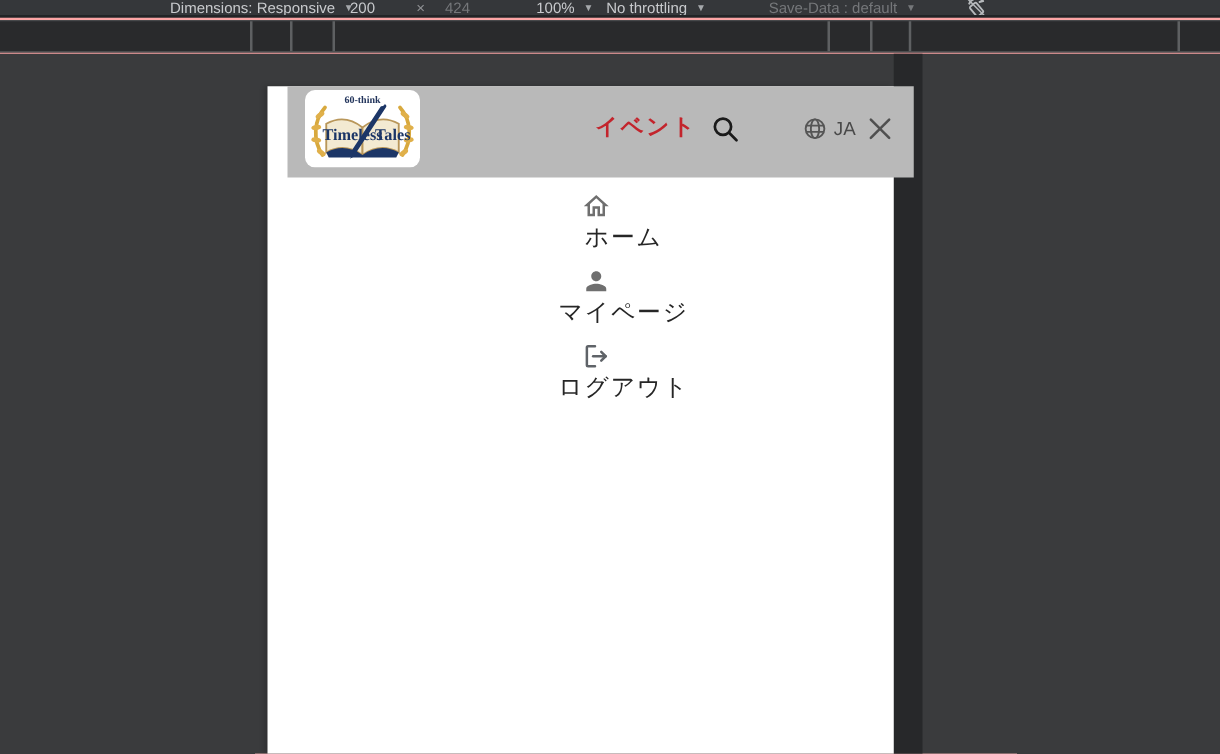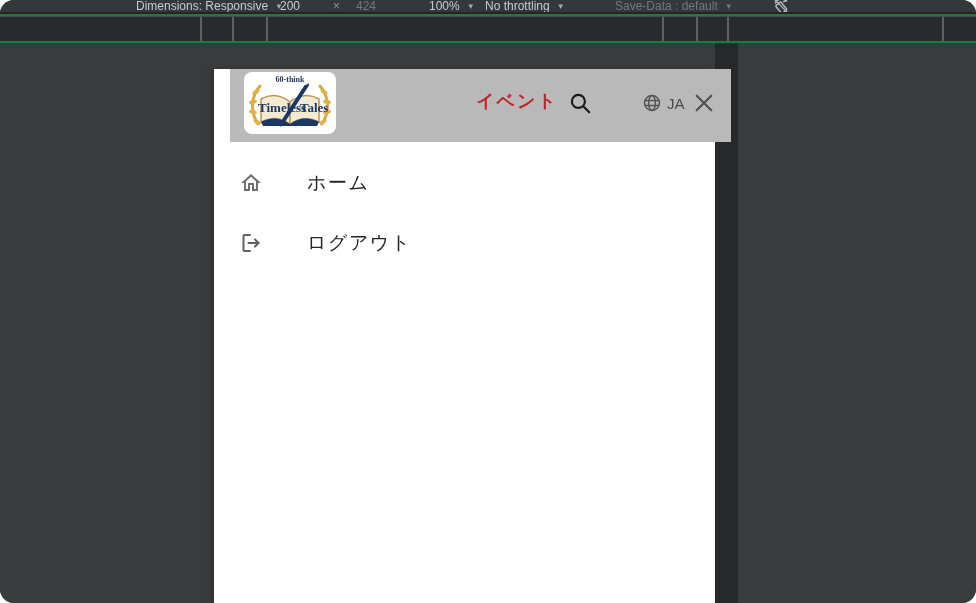--- a/index.html
+++ b/index.html
@@ -1,18 +1,18 @@
 <!DOCTYPE html>
 <html><head>
 <meta charset="utf-8">
 <style>
   * { margin:0; padding:0; box-sizing:border-box; }
   html,body { width:976px; height:603px; }
   body { font-family:"Liberation Sans","DejaVu Sans",sans-serif; }
-  #screen { position:relative; width:976px; height:603px; background:#15803d; overflow:hidden;border-radius:14px; }
+  #screen { position:relative; width:976px; height:603px; background:#fca5a5; overflow:hidden; }
 
   
   .dt-toolbar { position:absolute; left:0; top:0; width:976px; height:14px;
     background:#35373a; overflow:hidden; border-bottom:2px solid #222426; }
   .dt-row { position:relative; height:26px; margin-top:-7px; }
   .dt-item { position:absolute; top:0; height:26px; display:flex; align-items:center;
     font-size:12px; color:#c8cacd; white-space:nowrap; }
   .dt-caret { font-size:8px; color:#a5a8ab; margin-left:7px; }
   .dt-dim { color:#75777a; }
   .dt-times { color:#8f9194; }
@@ -37,21 +37,21 @@
     font-size:18px; font-weight:bold; color:#c3242c; letter-spacing:2px; cursor:pointer; }
 
   .hdr-icon { position:absolute; cursor:pointer; }
   .search-btn { left:337px; top:21px; width:26px; height:26px; }
   .globe-wrap { left:412px; top:24px; width:20px; height:20px; }
   .lang-label { position:absolute; left:437px; top:26px; font-size:15px; color:#4a4a4a; cursor:pointer;text-align:right; }
   .close-btn { left:463px; top:23px; width:22px; height:22px; }
 
   
   .menu { padding-top:11px; }
-  .menu-item { display:flex; align-items:center; height:60px; padding-left:25px; cursor:pointer; }
+  .menu-item { display:flex; align-items:center; height:60px; padding-left:25px; cursor:pointer;flex-direction:column; }
   .menu-item .mi-icon { width:24px; height:24px; flex:0 0 24px; }
   .menu-item .mi-label { margin-left:44px; font-size:19px; color:#262626; letter-spacing:1.5px; }
 </style>
 </head>
 <body>
 
 <div id="screen">
 
   <div class="dt-toolbar">
     <div class="dt-row">
@@ -184,20 +184,28 @@
 
       <div class="menu-item">
         <span class="mi-icon">
           <svg width="24" height="24" viewBox="0 0 24 24">
             <path fill="#6f6f6f" d="M12 5.69l5 4.5V18h-2v-6H9v6H7v-7.81l5-4.5M12 3L2 12h3v8h6v-6h2v6h6v-8h3L12 3z"></path>
           </svg>
         </span>
         <span class="mi-label">ホーム</span>
       </div>
 
+      <div class="menu-item">
+        <span class="mi-icon">
+          <svg width="24" height="24" viewBox="0 0 24 24">
+            <path fill="#6f6f6f" d="M12 12c2.21 0 4-1.79 4-4s-1.79-4-4-4-4 1.79-4 4 1.79 4 4 4zm0 2c-2.67 0-8 1.34-8 4v2h16v-2c0-2.66-5.33-4-8-4z"></path>
+          </svg>
+        </span>
+        <span class="mi-label">マイページ</span>
+      </div>
 
       <div class="menu-item">
         <span class="mi-icon">
           <svg width="24" height="24" viewBox="0 0 24 24">
             <g fill="none" stroke="#5f6368" stroke-width="2" stroke-linecap="round" stroke-linejoin="round">
               <path d="M11 4H5.5a1 1 0 0 0-1 1v14a1 1 0 0 0 1 1H11"></path>
               <path d="M9.5 12h10"></path>
               <path d="M16 8.5l3.5 3.5-3.5 3.5"></path>
             </g>
           </svg>

